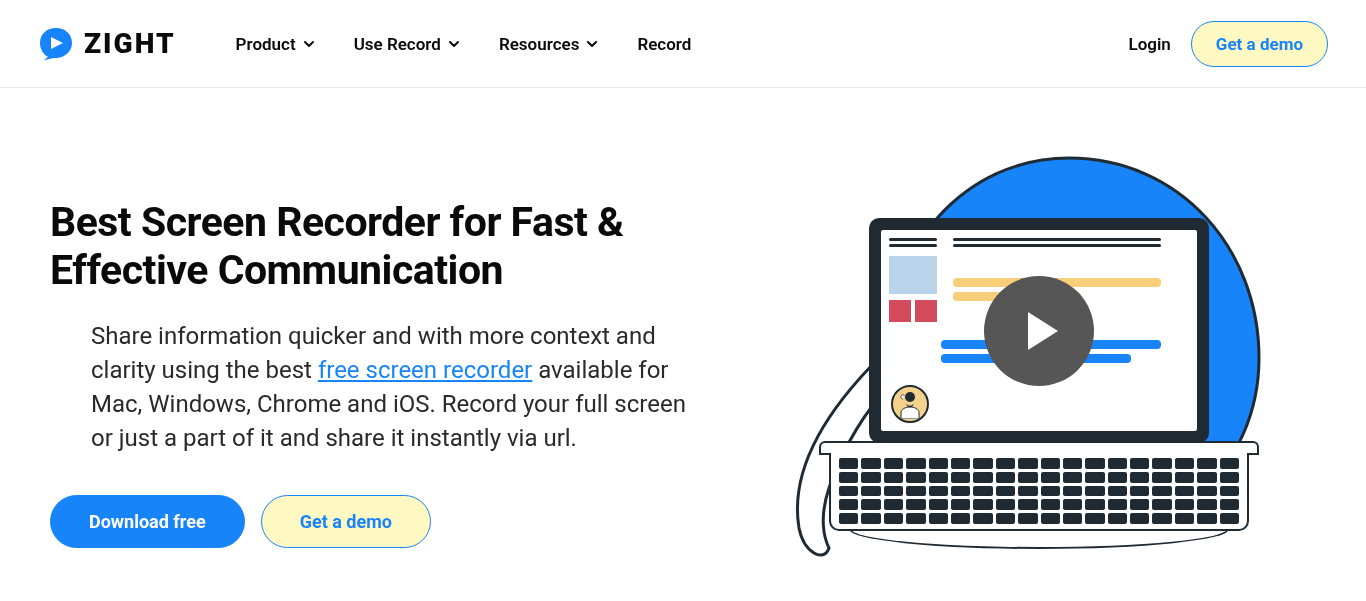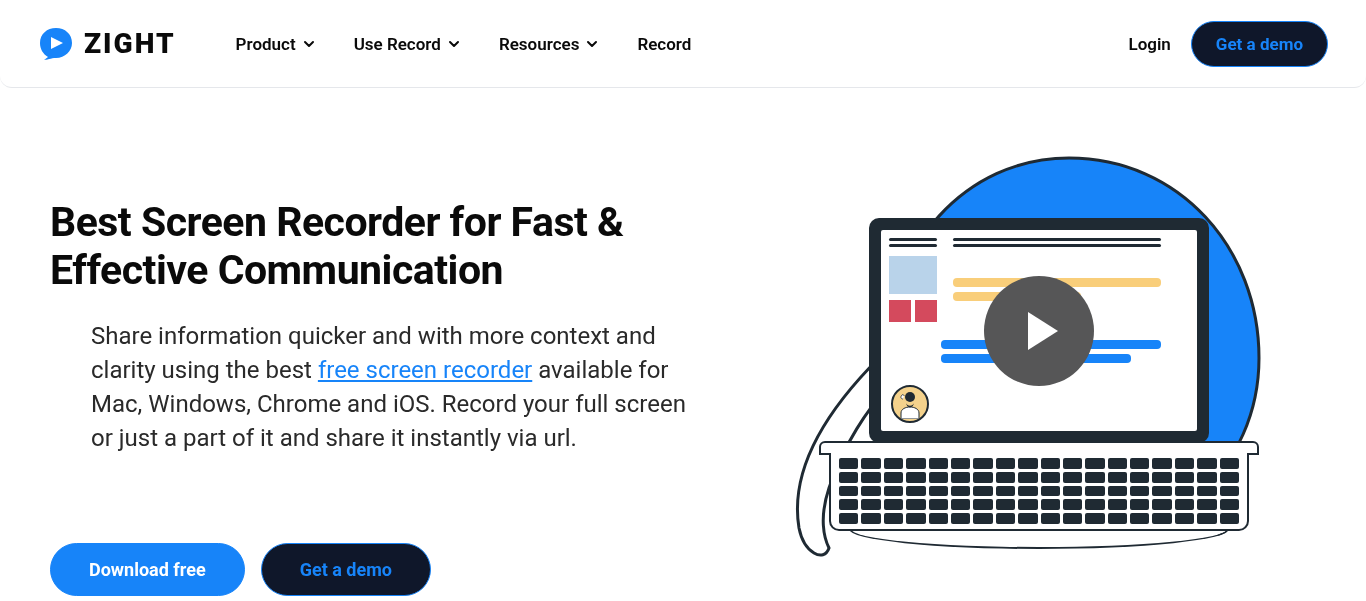--- a/index.html
+++ b/index.html
@@ -1,39 +1,39 @@
 <!DOCTYPE html>
 <html><head>
 <meta charset="utf-8">
 <style>
   * { margin: 0; padding: 0; box-sizing: border-box; }
   body { font-family: -apple-system, BlinkMacSystemFont, "Segoe UI", Roboto, Helvetica, Arial, sans-serif; background: #fff; color: #0a0a0a; width: 1366px; height: 601px; overflow: hidden; }
 
   
-  .header { display: flex; align-items: center; height: 88px; padding: 0 38px; border-bottom: 1px solid #e5e7eb; border-radius: 12px; }
+  .header { display: flex; align-items: center; height: 88px; padding: 0 38px; border-bottom: 1px solid #e5e7eb; }
   .logo { display: flex; align-items: center; gap: 10px; cursor: pointer; }
   .logo svg { display: block; }
   .logo-text { font-weight: 900; font-size: 28px; letter-spacing: 2px; }
   .nav { display: flex; gap: 38px; margin-left: 60px; }
   .nav-item { display: flex; align-items: center; gap: 6px; font-size: 17px; font-weight: 600; cursor: pointer; color: #0a0a0a; }
   .nav-item .chev svg { display: block; }
   .header-right { margin-left: auto; display: flex; align-items: center; gap: 20px; }
   .login-link { font-size: 17px; font-weight: 600; cursor: pointer; }
   .btn { border-radius: 999px; font-size: 17px; font-weight: 700; padding: 12px 24px; cursor: pointer; display: inline-flex; align-items: center; justify-content: center; white-space: nowrap; }
   .btn.primary { background: #1784f9; color: #fff; border: 1px solid #1784f9; }
-  .btn.outline { background: #0f172a; color: #1784f9; border: 1.5px solid #1784f9; }
+  .btn.outline { background: #fef9c3; color: #1784f9; border: 1.5px solid #1784f9; }
 
   
   .hero { display: flex; padding: 60px 38px 0 50px; gap: 40px; }
   .hero-left { flex: 0 0 640px; padding-top: 50px; }
   .hero-title { font-size: 41px; font-weight: 700; line-height: 1.18; letter-spacing: -0.5px; }
   .hero-sub { font-size: 24px; line-height: 1.42; margin-top: 24px; color: #2a2a2a; max-width: 610px; margin-left: 41px; }
   .hero-sub a { color: #1784f9; text-decoration: underline; }
   .hero-cta { display: flex; gap: 16px; margin-top: 40px; }
-  .hero-cta .btn { padding: 15px 38px; font-size: 18px; margin-top: 48px; }
+  .hero-cta .btn { padding: 15px 38px; font-size: 18px; }
 
   
   .hero-right { flex: 1; position: relative; display: flex; align-items: center; justify-content: center; }
   .illus { position: relative; width: 520px; height: 460px; }
   .blob { position: absolute; top: 0; right: 20px; width: 400px; height: 400px; }
   .blob svg { width: 100%; height: 100%; }
   .tail { position: absolute; left: 0px; top: 200px; width: 120px; height: 220px; }
   .tail svg { width: 100%; height: 100%; }
   .laptop { position: absolute; left: 50px; top: 70px; width: 440px; }
   .screen { width: 340px; height: 225px; margin: 0 auto; background: #1f2a33; border-radius: 10px; padding: 12px; position: relative; }

